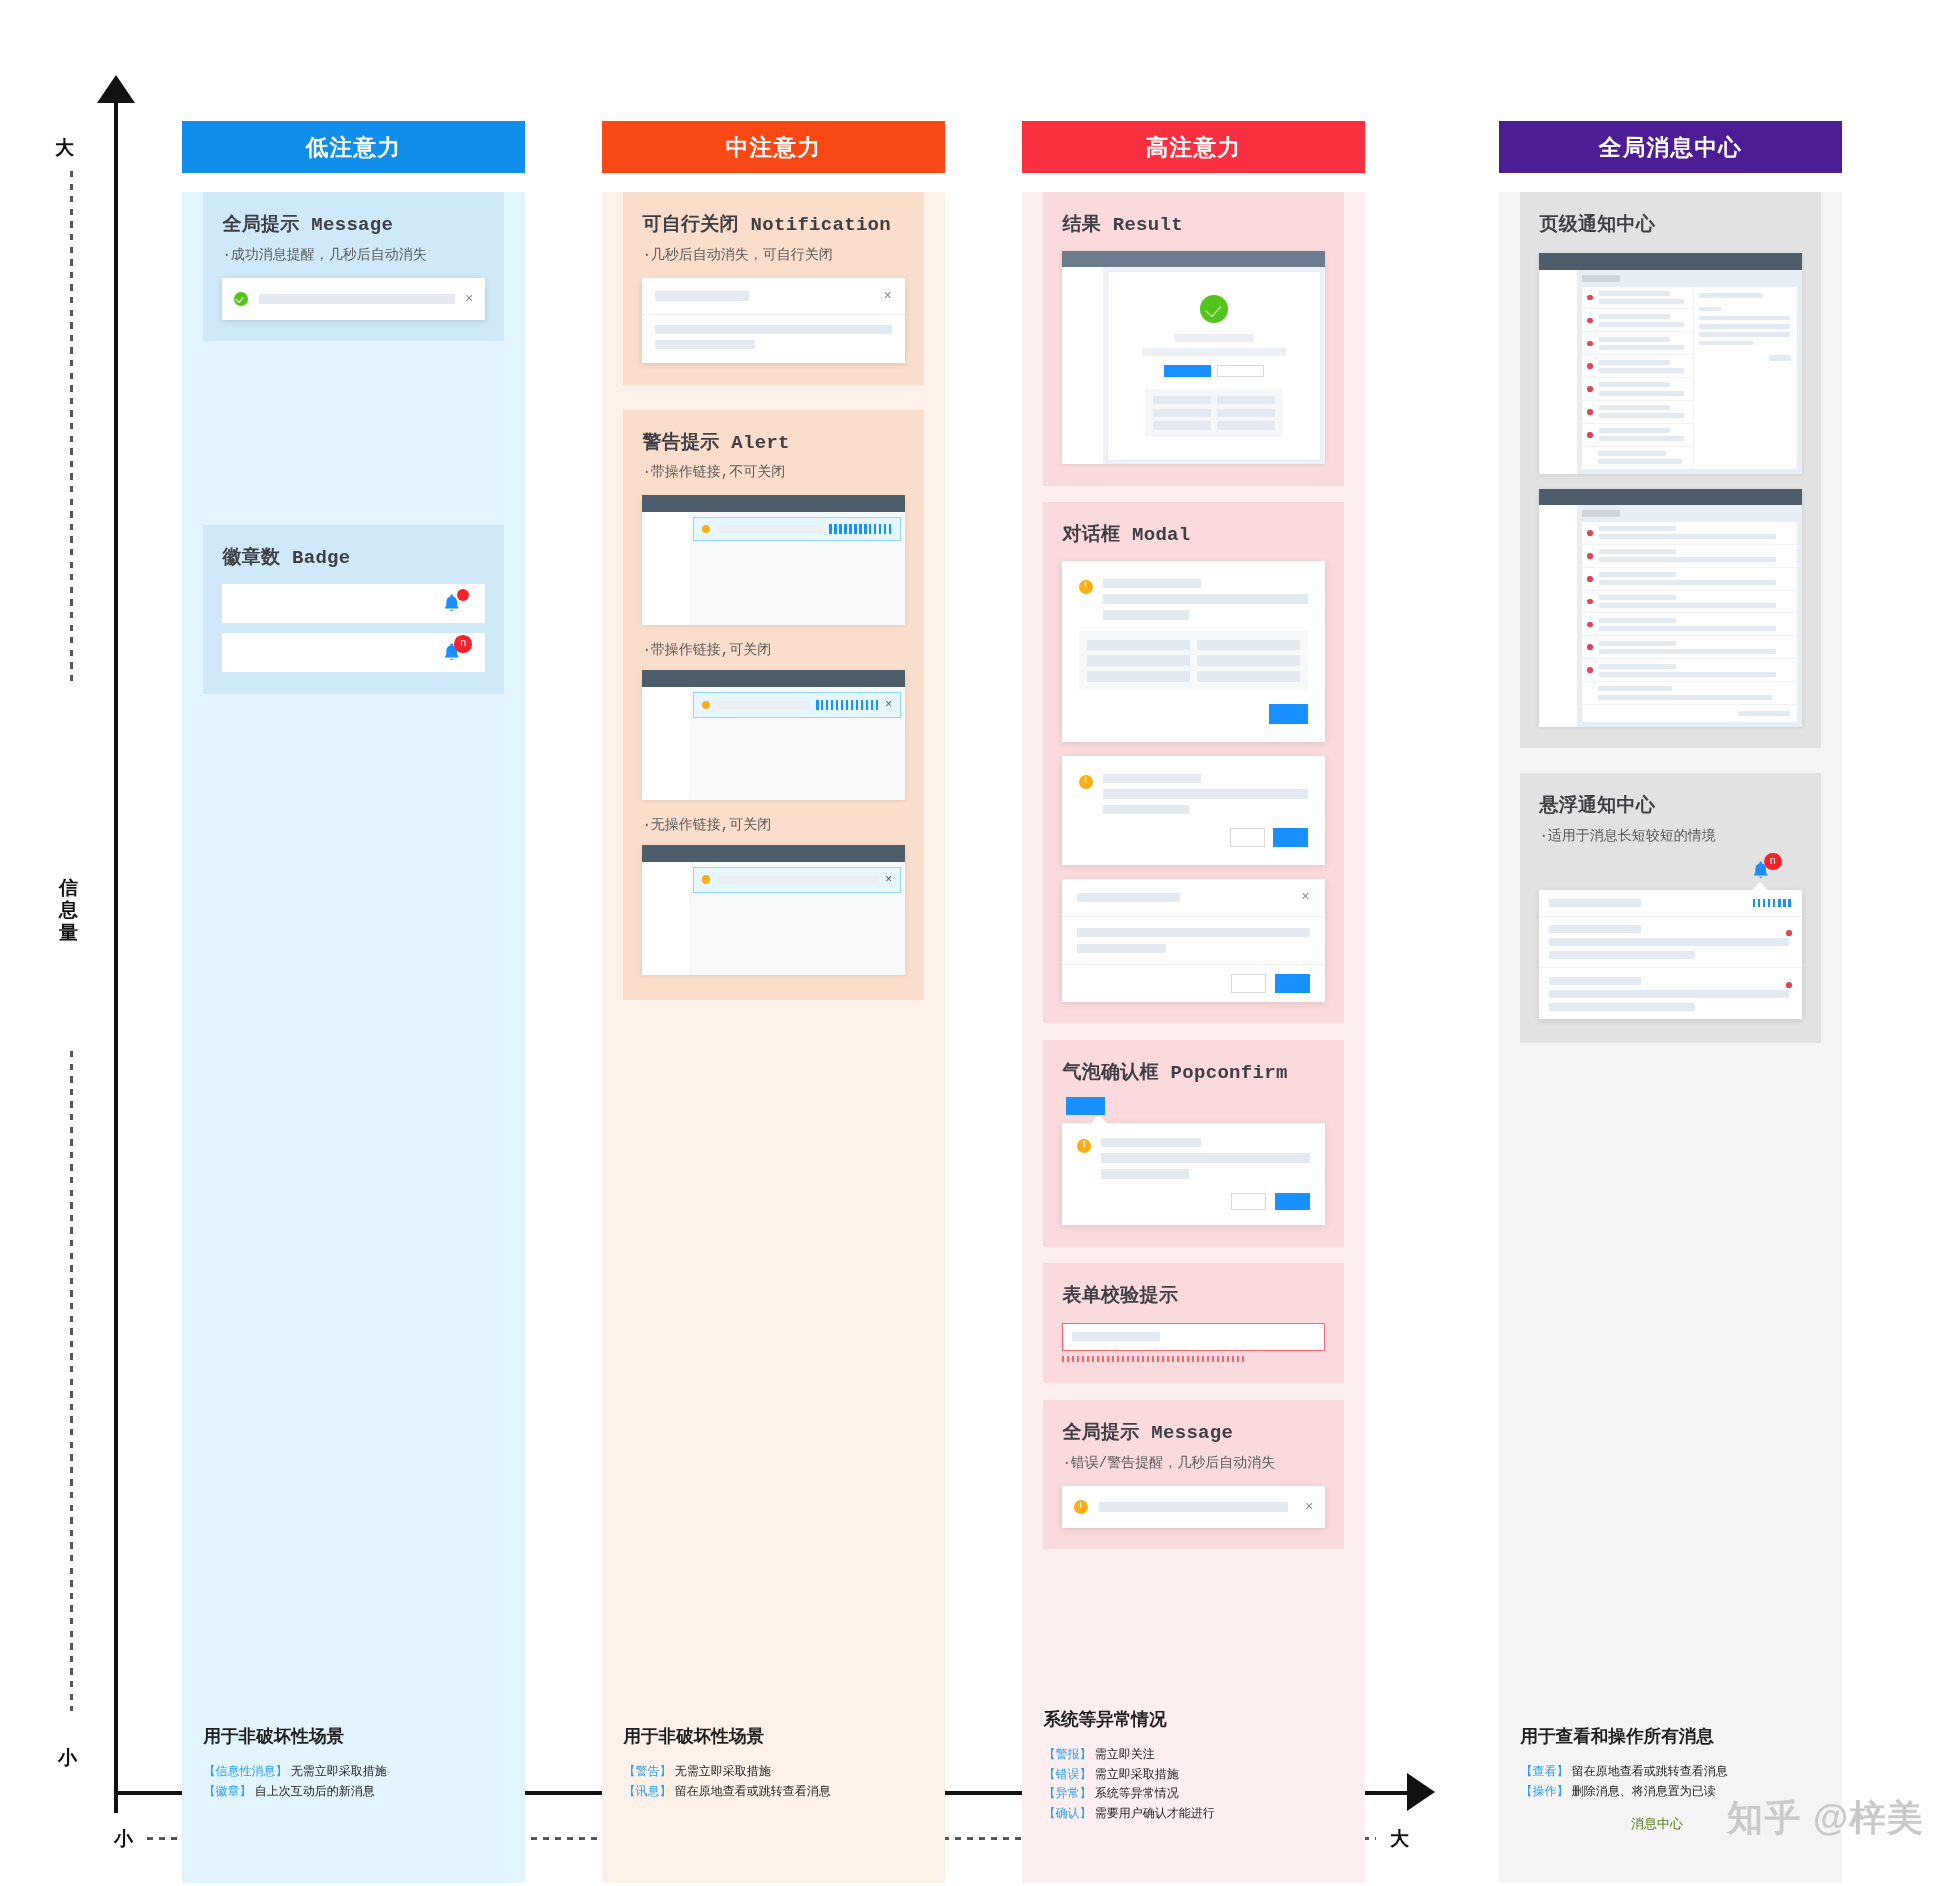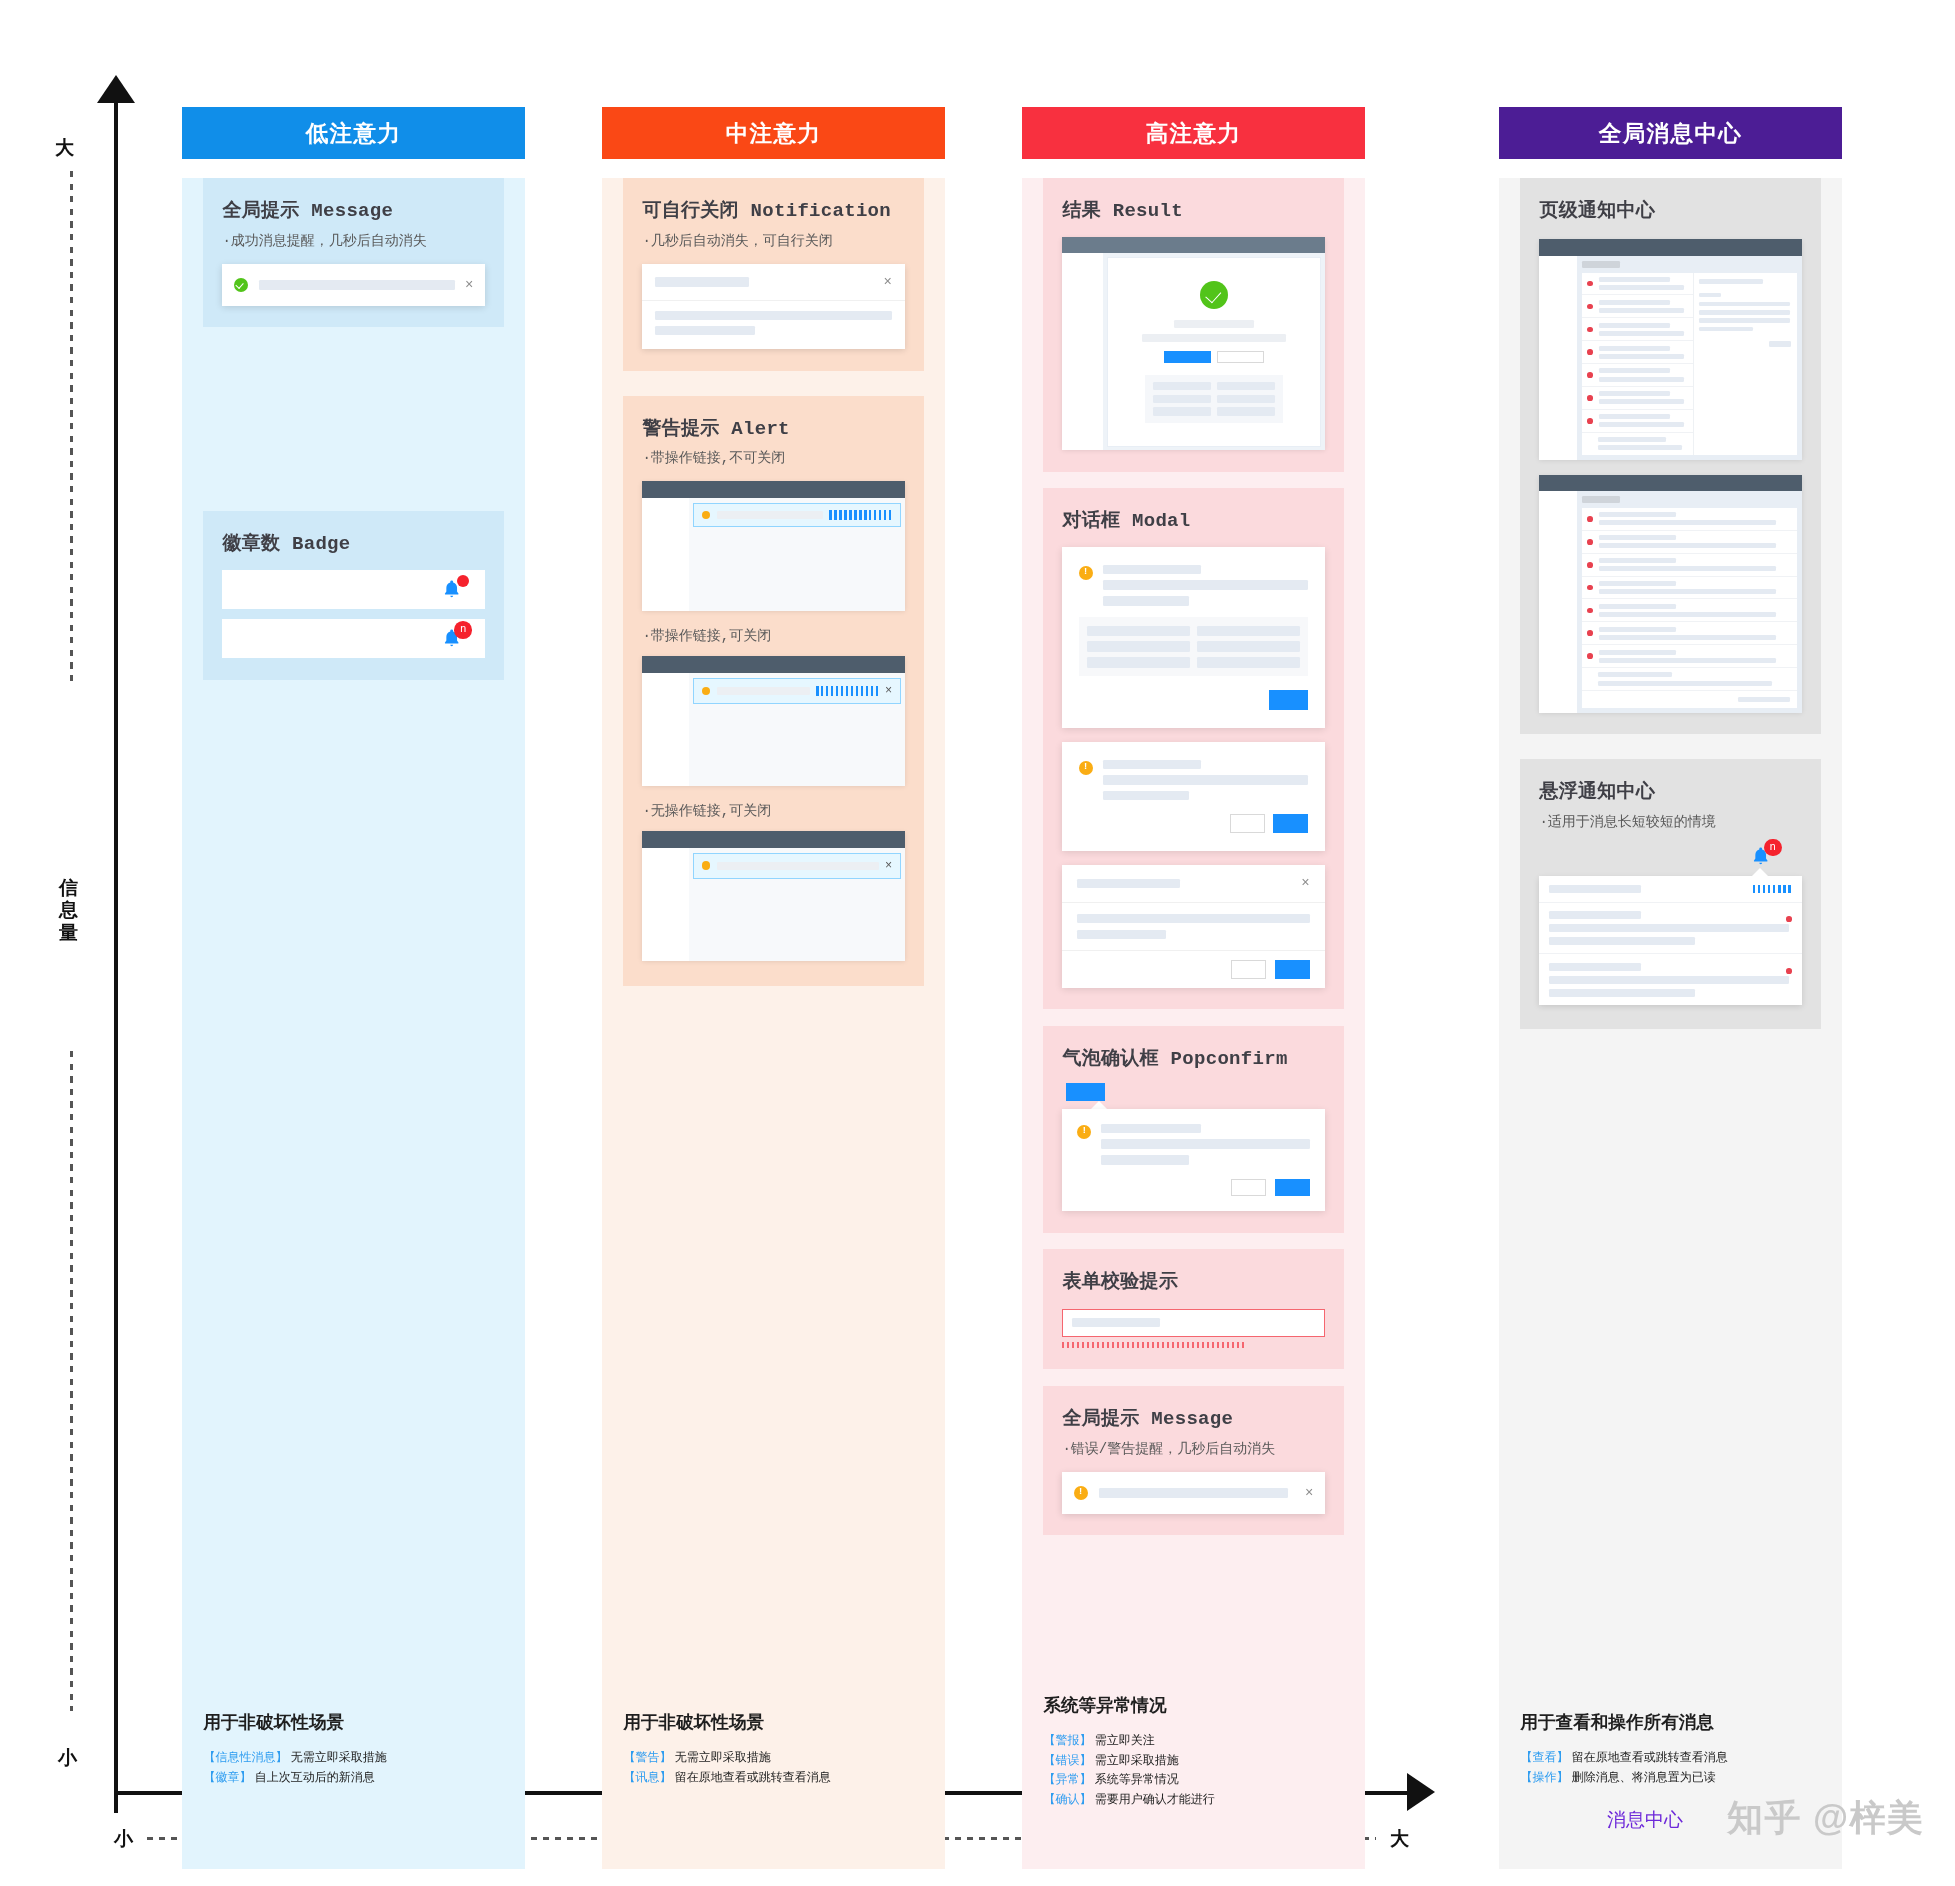--- a/index.html
+++ b/index.html
@@ -62,21 +62,21 @@
   }
   .x-dash {
     flex: 1; height: 2.5px;
     background: repeating-linear-gradient(to right, #555 0 5.7px, transparent 5.7px 12px);
   }
   .x-end-label { font-size: 19px; font-weight: 700; color: #111; }
   .x-mid-label { font-size: 19px; font-weight: 700; color: #111; white-space: nowrap; }
 
   
   .column {
-    position: absolute; top: 107px;
+    position: absolute; top: 121px;
     width: 343px;
   }
   .col-1 { left: 182px; }
   .col-2 { left: 602px; }
   .col-3 { left: 1022px; }
   .col-4 { left: 1499px; }
 
   .col-header {
     height: 52px; display: flex; align-items: center; justify-content: center;
     color: #fff; font-size: 22.6px; font-weight: 700; letter-spacing: 1.3px;
@@ -234,21 +234,21 @@
   .foot-tag { color: #2d9cf0; }
 
   
   .watermark {
     position: absolute; right: 31px; bottom: 43px;
     font-size: 36px; font-weight: 700; color: #c9c9c9;
     letter-spacing: 1.3px; white-space: nowrap;
   }
   .wm-overlay {
     position: absolute; right: 272px; bottom: 53px;
-    font-size: 19px; color: #6d28d9; white-space: nowrap;
+    font-size: 13px; color: #4d7c0f; white-space: nowrap;
   }
 </style>
 </head>
 <body>
 
 <div class="y-axis-arrow"></div>
 <div class="y-axis-line"></div>
 <div class="x-axis-line"></div>
 <div class="x-axis-arrow"></div>
 

